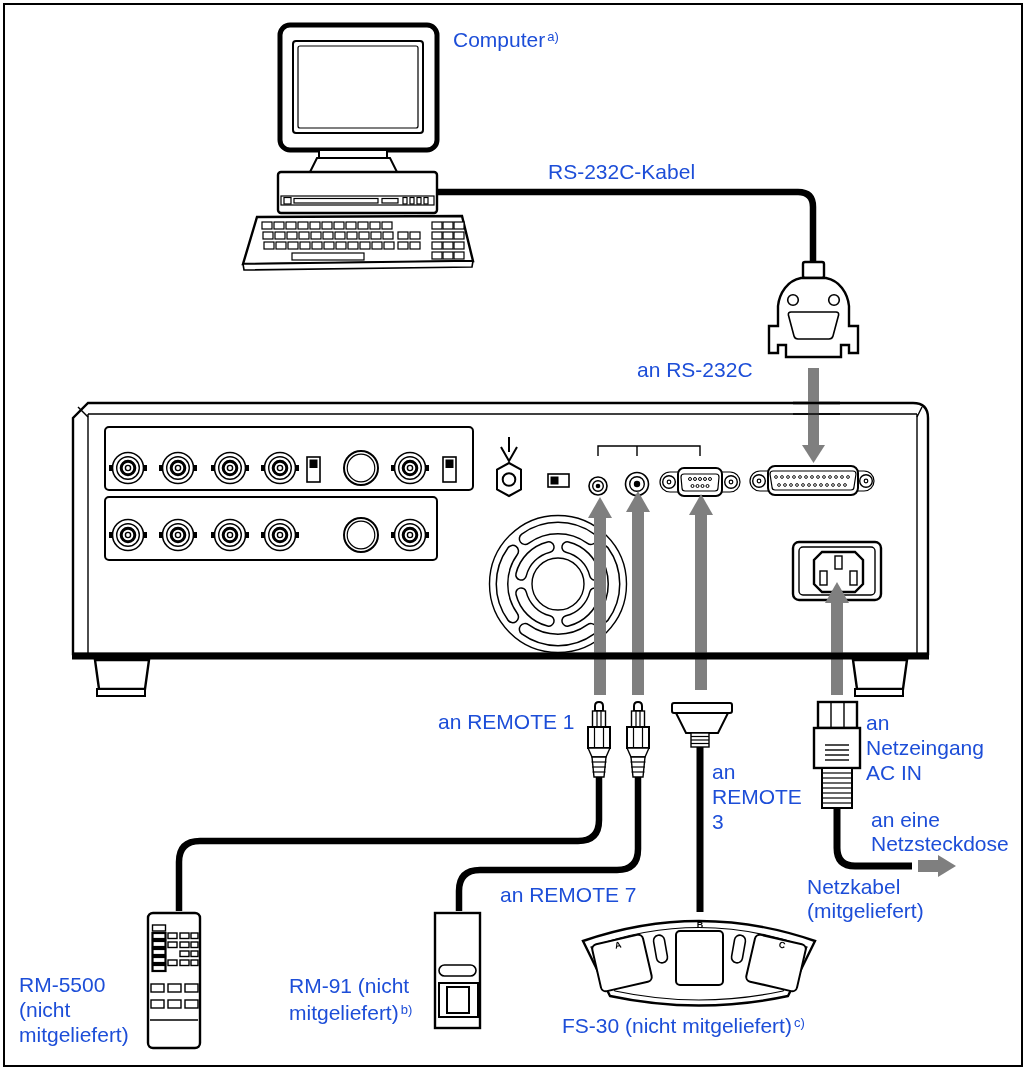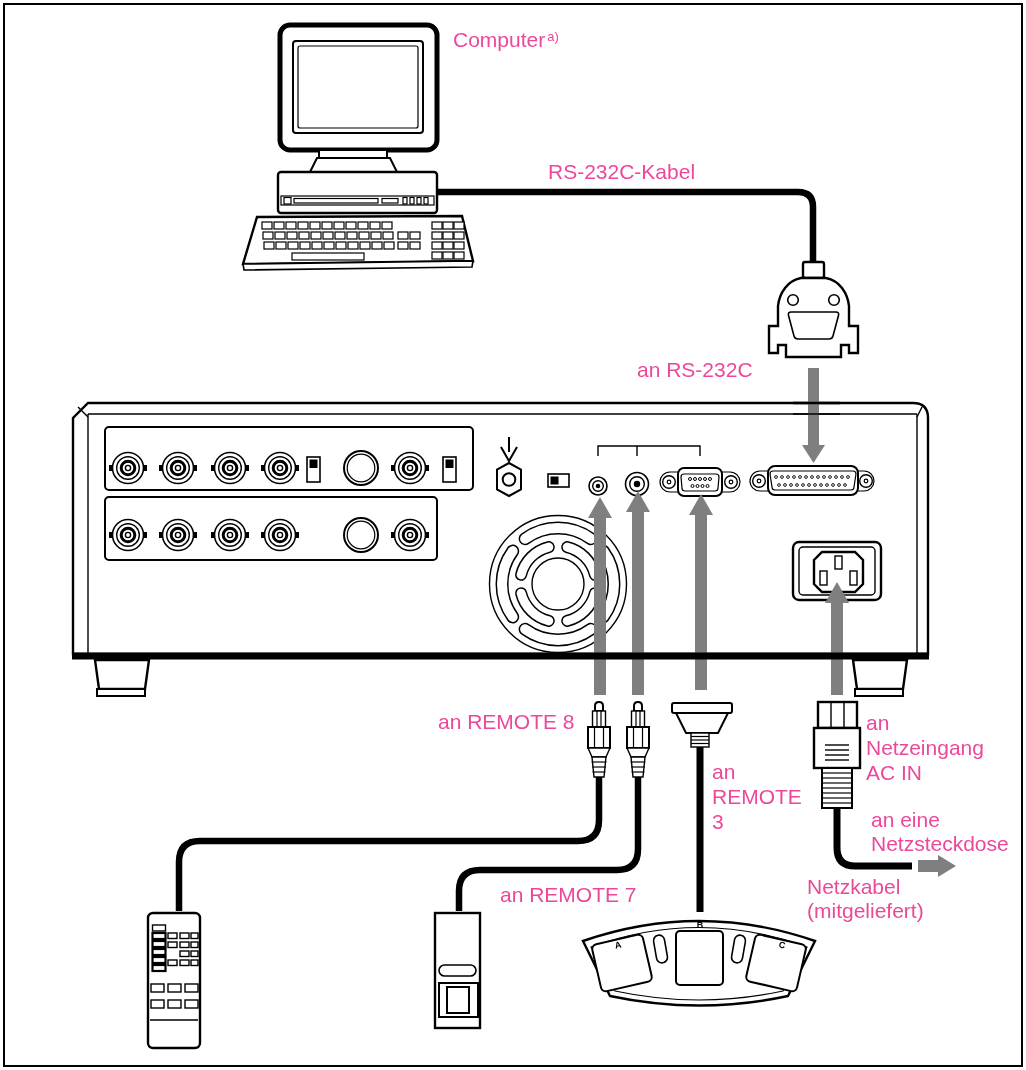--- a/index.html
+++ b/index.html
@@ -1,19 +1,19 @@
 <!DOCTYPE html>
 <html><head>
 <meta charset="utf-8">
 <style>
   html,body{margin:0;padding:0;background:#fff;}
   #stage{position:relative;width:1026px;height:1070px;background:#fff;overflow:hidden;
          font-family:"Liberation Sans","DejaVu Sans",sans-serif;color:#000;}
   #frame{position:absolute;left:3px;top:3px;width:1016px;height:1060px;border:2px solid #000;}
-  .lbl{position:absolute;font-size:21px;line-height:25px;white-space:nowrap;color:#ec4899;}
+  .lbl{position:absolute;font-size:21px;line-height:25px;white-space:nowrap;color:#1d4ed8;}
   .lbl sup{font-size:13px;vertical-align:6px;margin-left:2px;}
   svg{position:absolute;left:0;top:0;}
   
   .w{fill:#fff;stroke:#000;}
   .n{fill:none;stroke:#000;}
   .b{fill:#000;stroke:none;}
   .sw1{stroke-width:1.2}.sw13{stroke-width:1.4}.sw15{stroke-width:1.6}
   .sw2{stroke-width:2}.sw23{stroke-width:2.4}.sw3{stroke-width:3}.sw5{stroke-width:5}
   .cable{fill:none;stroke:#000;stroke-width:6.5;}
   .gray{fill:#7f7f7f;stroke:none;}
@@ -427,33 +427,45 @@
       <line x1="793" y1="403" x2="840" y2="403" class="n sw23"></line>
       <line x1="793" y1="414" x2="840" y2="414" class="n sw13"></line>
     </g>
   </svg>
 
   <div class="lbl" style="left:453px;top:24px">
     <span>Computer</span><sup>a)</sup>
   </div>
   <div class="lbl" style="left:548px;top:159px">RS-232C-Kabel</div>
   <div class="lbl" style="left:637px;top:357px">an RS-232C</div>
-  <div class="lbl" style="left:438px;top:709px">an REMOTE 8</div>
+  <div class="lbl" style="left:438px;top:709px">an REMOTE 1</div>
   <div class="lbl" style="left:500px;top:882px">an REMOTE 7</div>
   <div class="lbl" style="left:712px;top:759px">
     <div>an</div>
     <div>REMOTE</div>
     <div>3</div>
   </div>
   <div class="lbl" style="left:866px;top:710px">
     <div>an</div>
     <div>Netzeingang</div>
     <div>AC IN</div>
   </div>
   <div class="lbl" style="left:871px;top:808px;line-height:24px">
     <div>an eine</div>
     <div>Netzsteckdose</div>
   </div>
   <div class="lbl" style="left:807px;top:875px;line-height:24px">
     <div>Netzkabel</div>
     <div>(mitgeliefert)</div>
   </div>
+  <div class="lbl" style="left:19px;top:972px">
+    <div>RM-5500</div>
+    <div>(nicht</div>
+    <div>mitgeliefert)</div>
+  </div>
+  <div class="lbl" style="left:289px;top:974px;line-height:24px">
+    <div>RM-91 (nicht</div>
+    <div><span>mitgeliefert)</span><sup>b)</sup></div>
+  </div>
+  <div class="lbl" style="left:562px;top:1010px">
+    <span>FS-30 (nicht mitgeliefert)</span><sup>c)</sup>
+  </div>
 </div>
 
 </body></html>

